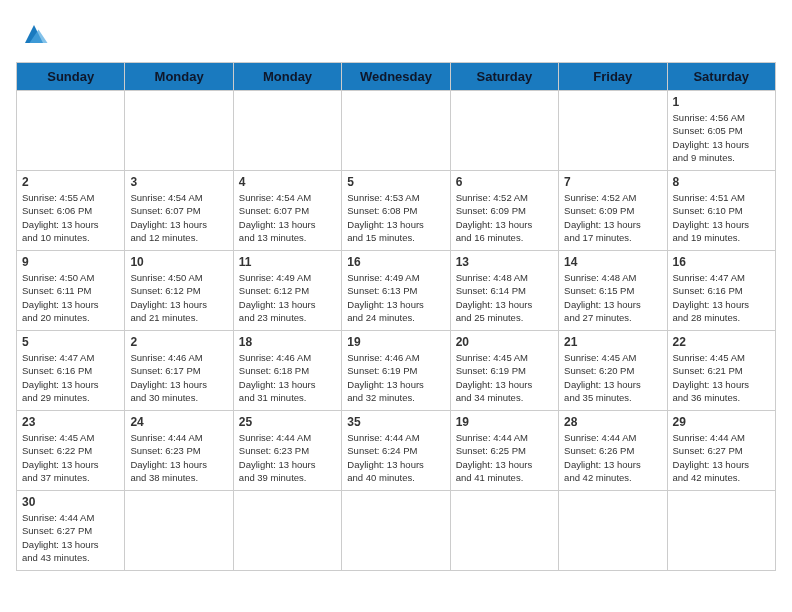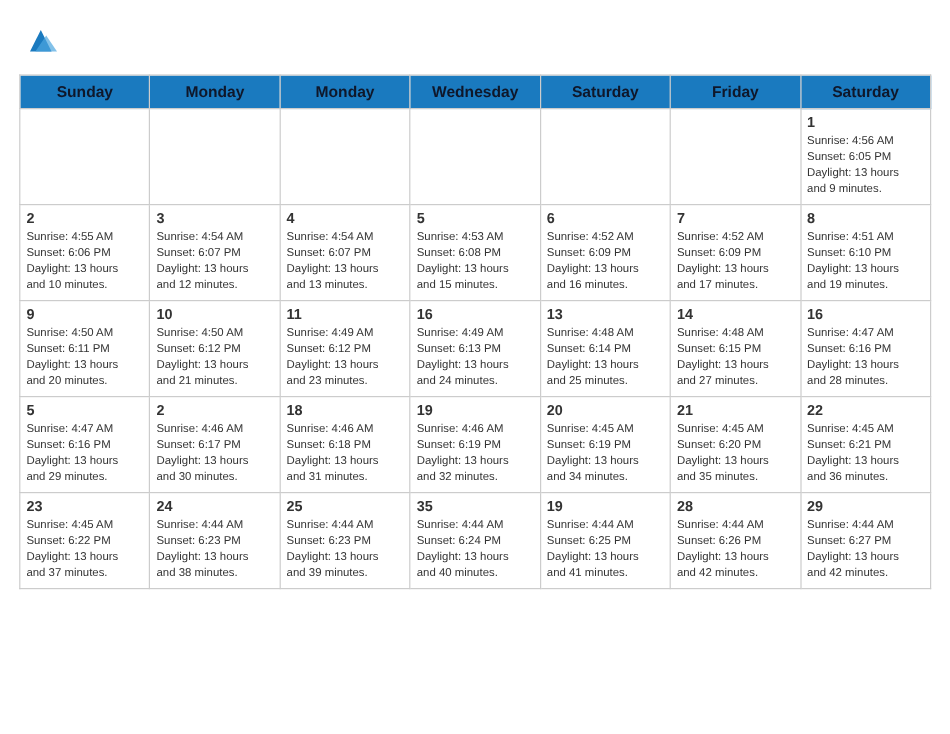--- a/index.html
+++ b/index.html
@@ -333,14 +333,29 @@
 and 42 minutes.</div>
         </td>
         <td>
           <span class="day-num">29</span>
           <div class="day-info" style="white-space: pre-line;">Sunrise: 4:44 AM
 Sunset: 6:27 PM
 Daylight: 13 hours
 and 42 minutes.</div>
         </td>
       </tr>
+      <tr>
+        <td>
+          <span class="day-num">30</span>
+          <div class="day-info" style="white-space: pre-line;">Sunrise: 4:44 AM
+Sunset: 6:27 PM
+Daylight: 13 hours
+and 43 minutes.</div>
+        </td>
+        <td class="empty-cell"></td>
+        <td class="empty-cell"></td>
+        <td class="empty-cell"></td>
+        <td class="empty-cell"></td>
+        <td class="empty-cell"></td>
+        <td class="empty-cell"></td>
+      </tr>
     </tbody>
 </table>
 
 </body></html>

